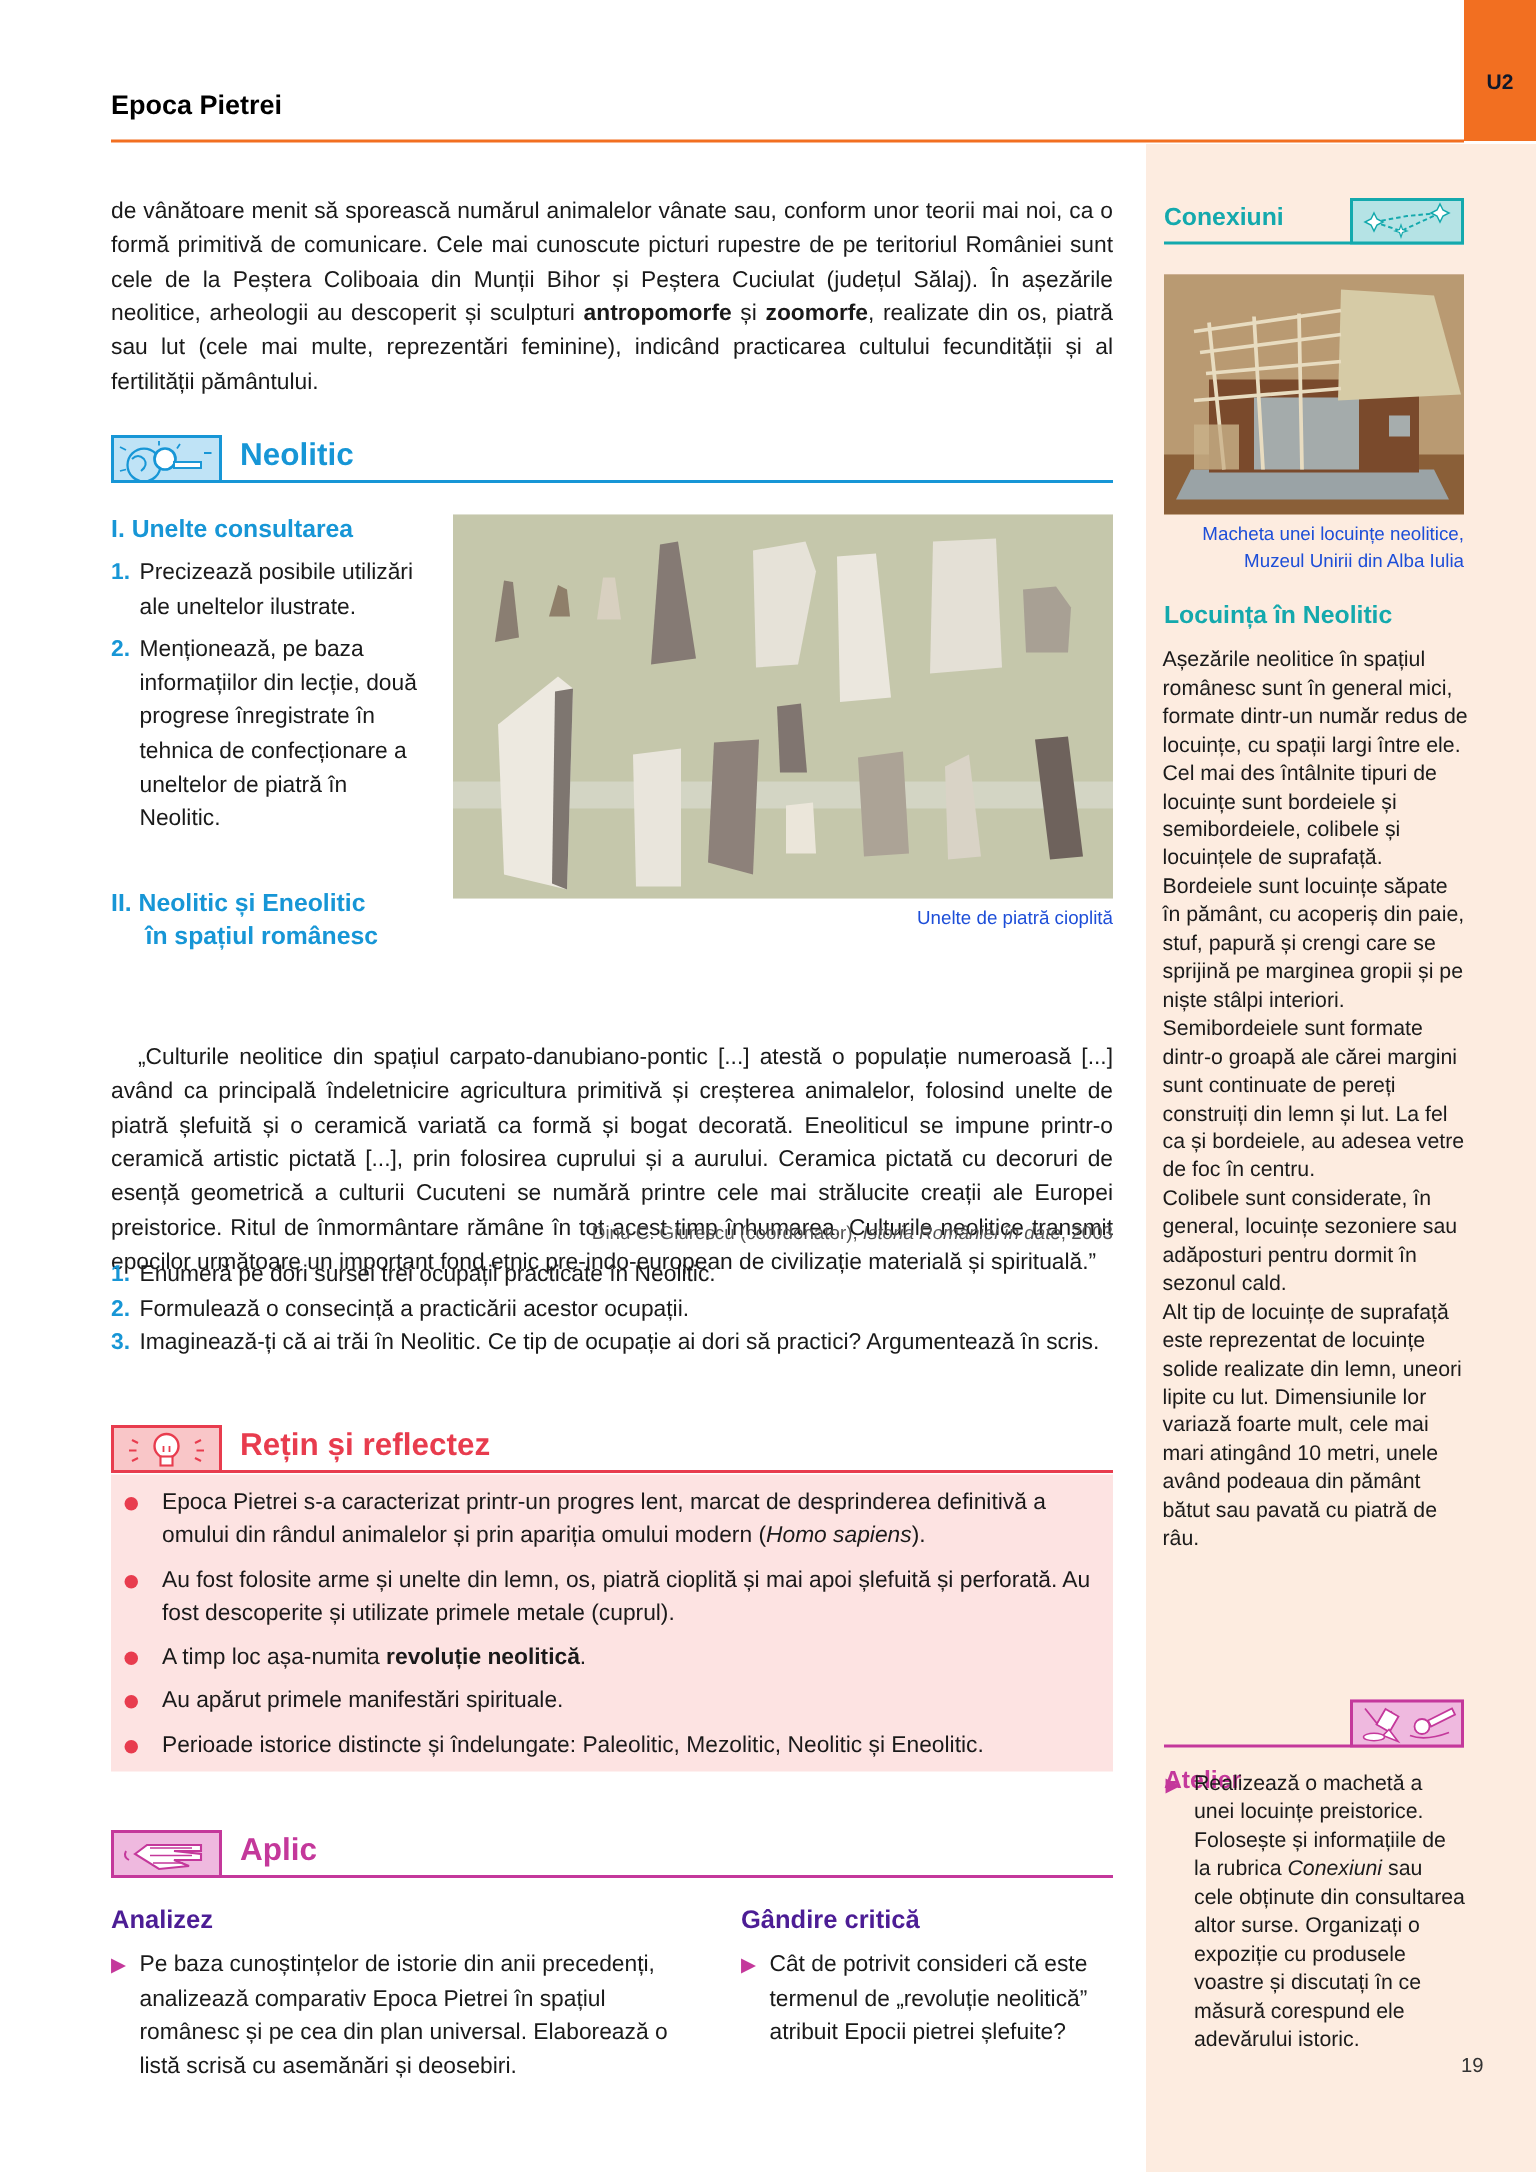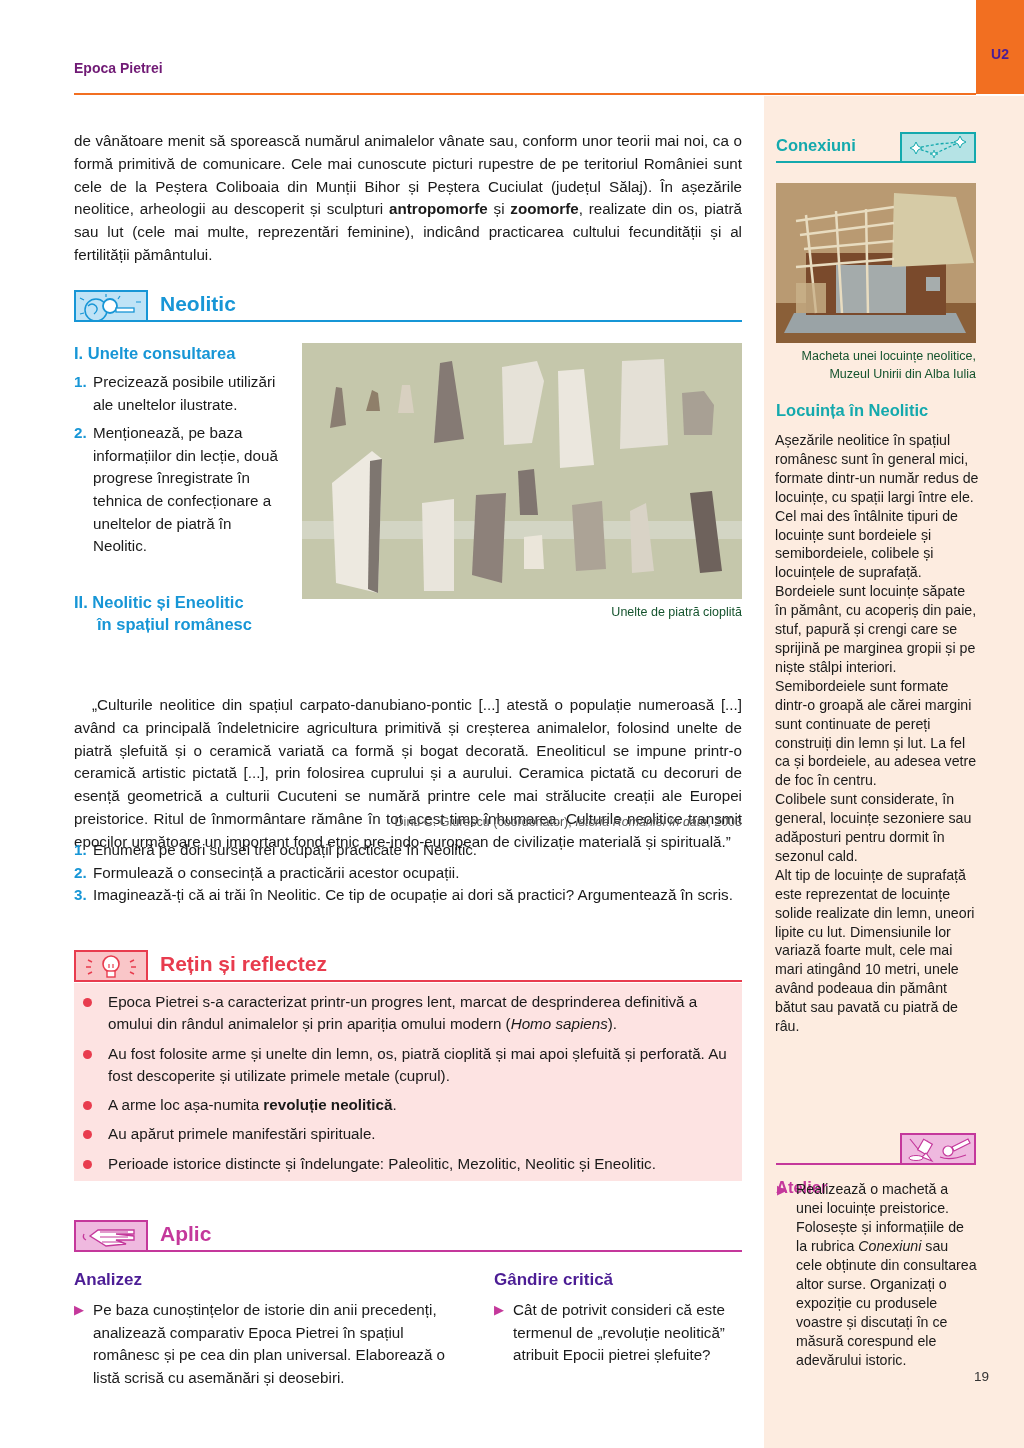--- a/index.html
+++ b/index.html
@@ -1,22 +1,22 @@
 <!DOCTYPE html>
 <html><head>
 <meta charset="utf-8">
 <style>
   * { box-sizing: border-box; margin: 0; padding: 0; }
   html, body { width: 1024px; height: 1448px; background: #ffffff; overflow: hidden; }
   body { position: relative; font-family: "Liberation Sans", sans-serif; color: #1a1a1a; }
 
   
   .unit-tab { position: absolute; left: 976px; top: 0; width: 48px; height: 94px; background: #f26f21; }
-  .unit-tab span { position: absolute; top: 46px; left: 0; width: 48px; text-align: center; color: #4c1d95; font-weight: bold; font-size: 14px; }
-  .running-head { position: absolute; left: 74px; top: 60px; color: #701a75; font-weight: bold; font-size: 14px; }
+  .unit-tab span { position: absolute; top: 46px; left: 0; width: 48px; text-align: center; color: #0f172a; font-weight: bold; font-size: 14px; }
+  .running-head { position: absolute; left: 74px; top: 60px; color: #000000; font-weight: bold; font-size: 18px; }
   .head-rule { position: absolute; left: 74px; top: 93px; width: 902px; height: 2px; background: #f26f21; }
 
   
   .sidebar { position: absolute; left: 764px; top: 96px; width: 260px; height: 1352px; background: #fdece0; }
 
   
   .para { position: absolute; left: 74px; font-size: 15.2px; line-height: 22.8px; text-align: justify; width: 668px; }
   .intro { top: 130px; }
 
   .section-head { position: absolute; left: 74px; width: 668px; height: 36px; }
@@ -28,21 +28,21 @@
   .explorez .iconbox { background: #bfe3f6; border: 2px solid #1796d6; }
   .explorez .title { color: #1796d6; }
   .explorez .rule { background: #1796d6; }
 
   .sub-h { position: absolute; left: 74px; color: #1796d6; font-weight: bold; font-size: 16.5px; line-height: 22px; }
   .q-list { position: absolute; left: 74px; font-size: 15.2px; line-height: 22.6px; list-style: none; }
   .q-list li { position: relative; padding-left: 19px; }
   .q-list li .num { position: absolute; left: 0; top: 0; color: #1796d6; font-weight: bold; }
 
   .photo-tools { position: absolute; left: 302px; top: 343px; width: 440px; height: 256px; background: #c7c9ae; overflow: hidden; }
-  .caption { position: absolute; font-size: 12.5px; color: #14532d; text-align: right; line-height: 18px; }
+  .caption { position: absolute; font-size: 12.5px; color: #1d4ed8; text-align: right; line-height: 18px; }
 
   .quote { top: 662px; text-indent: 18px; margin-top: 32px; }
   .source { position: absolute; left: 74px; width: 668px; top: 815px; text-align: right; font-size: 12.5px; color: #555; }
 
   
   .retin { top: 950px; }
   .retin .iconbox { background: #f9c6c8; border: 2px solid #e83c4e; }
   .retin .title { color: #e83c4e; }
   .retin .rule { background: #e83c4e; }
   .retin-box { position: absolute; left: 74px; top: 983px; width: 668px; height: 198px; background: #fde3e2; }
@@ -193,21 +193,21 @@
       <path d="M12 8 l4 2 M10 15 h5 M12 22 l4 -2 M58 8 l-4 2 M60 15 h-5 M58 22 l-4 -2" stroke="#e83c4e" stroke-width="1.4"></path>
     </svg>
   </div>
   <div class="title">Rețin și reflectez</div>
   <div class="rule"></div>
 </div>
 <div class="retin-box">
   <ul class="bullets">
     <li><span>Epoca Pietrei s-a caracterizat printr-un progres lent, marcat de desprinderea definitivă a omului din rândul animalelor și prin apariția omului modern (</span><i>Homo sapiens</i><span>).</span></li>
     <li><span>Au fost folosite arme și unelte din lemn, os, piatră cioplită și mai apoi șlefuită și perforată. Au fost descoperite și utilizate primele metale (cuprul).</span></li>
-    <li><span>A arme loc așa-numita </span><b>revoluție neolitică</b><span>.</span></li>
+    <li><span>A timp loc așa-numita </span><b>revoluție neolitică</b><span>.</span></li>
     <li><span>Au apărut primele manifestări spirituale.</span></li>
     <li><span>Perioade istorice distincte și îndelungate: Paleolitic, Mezolitic, Neolitic și Eneolitic.</span></li>
   </ul>
 </div>
 
 <div class="section-head aplic">
   <div class="iconbox">
     <svg width="70" height="28" viewBox="0 0 70 28">
       <path d="M10 18 q-4 -2 -2 -6" fill="none" stroke="#c4389b" stroke-width="1.3"></path>
       <path d="M14 14 L22 8 L58 8 L58 12 L40 12 L58 14 L58 18 L40 18 L50 22 L30 24 Z" fill="#fff" stroke="#c4389b" stroke-width="1.4"></path>

